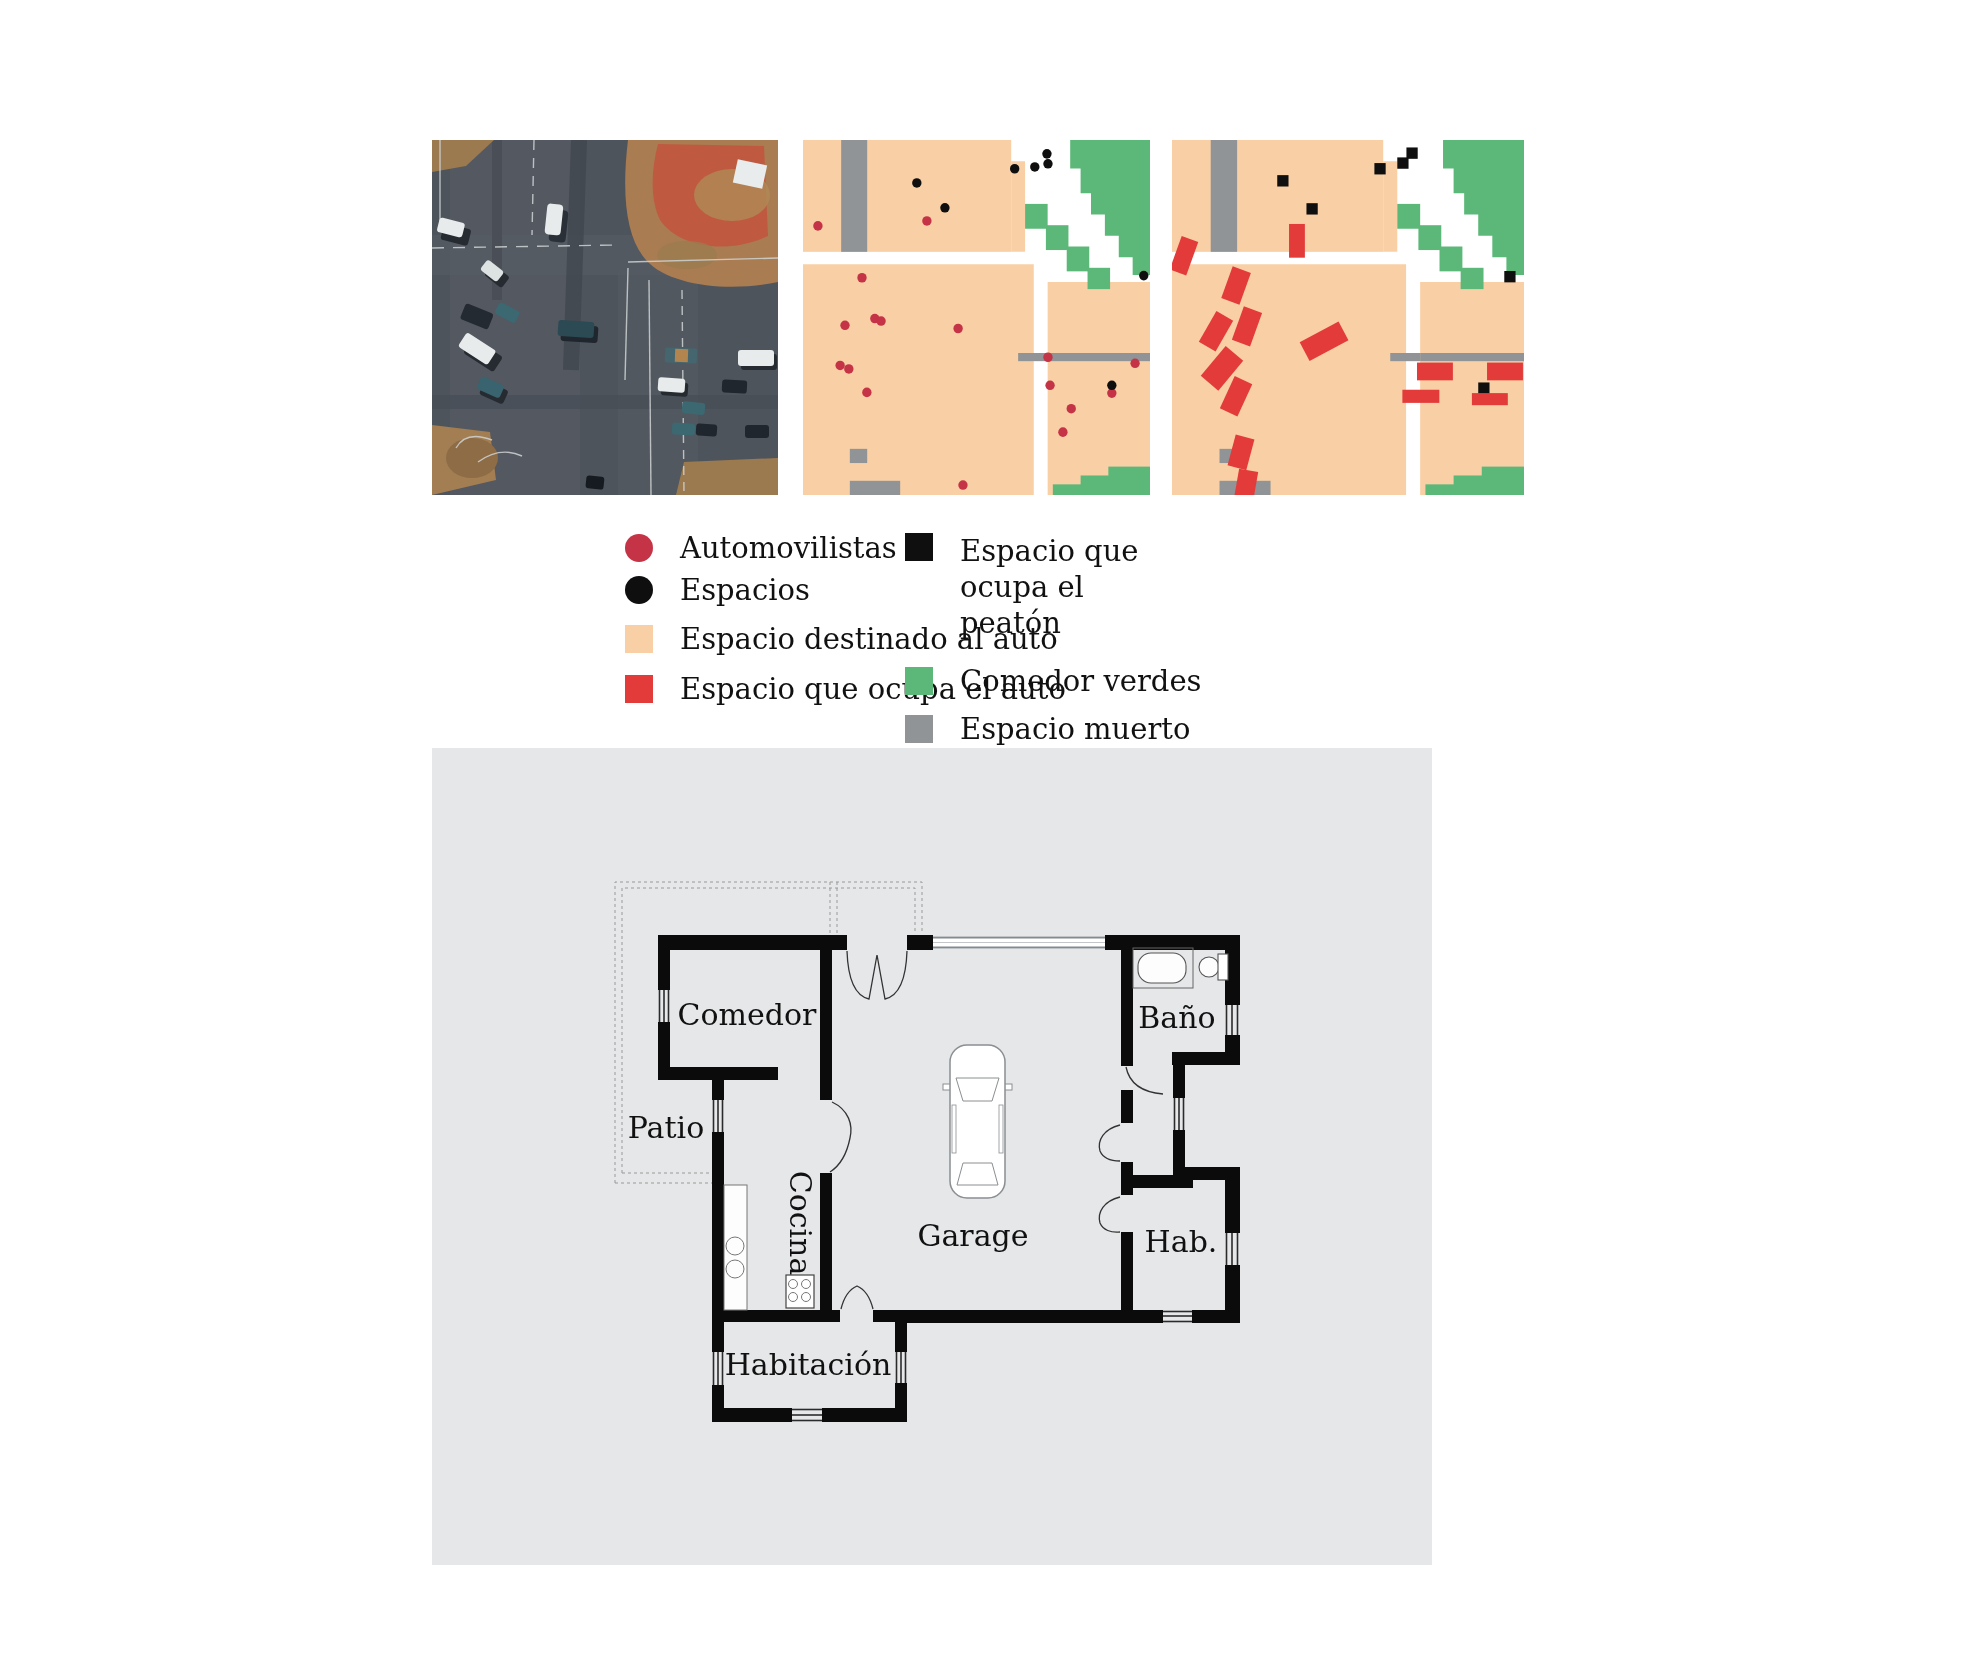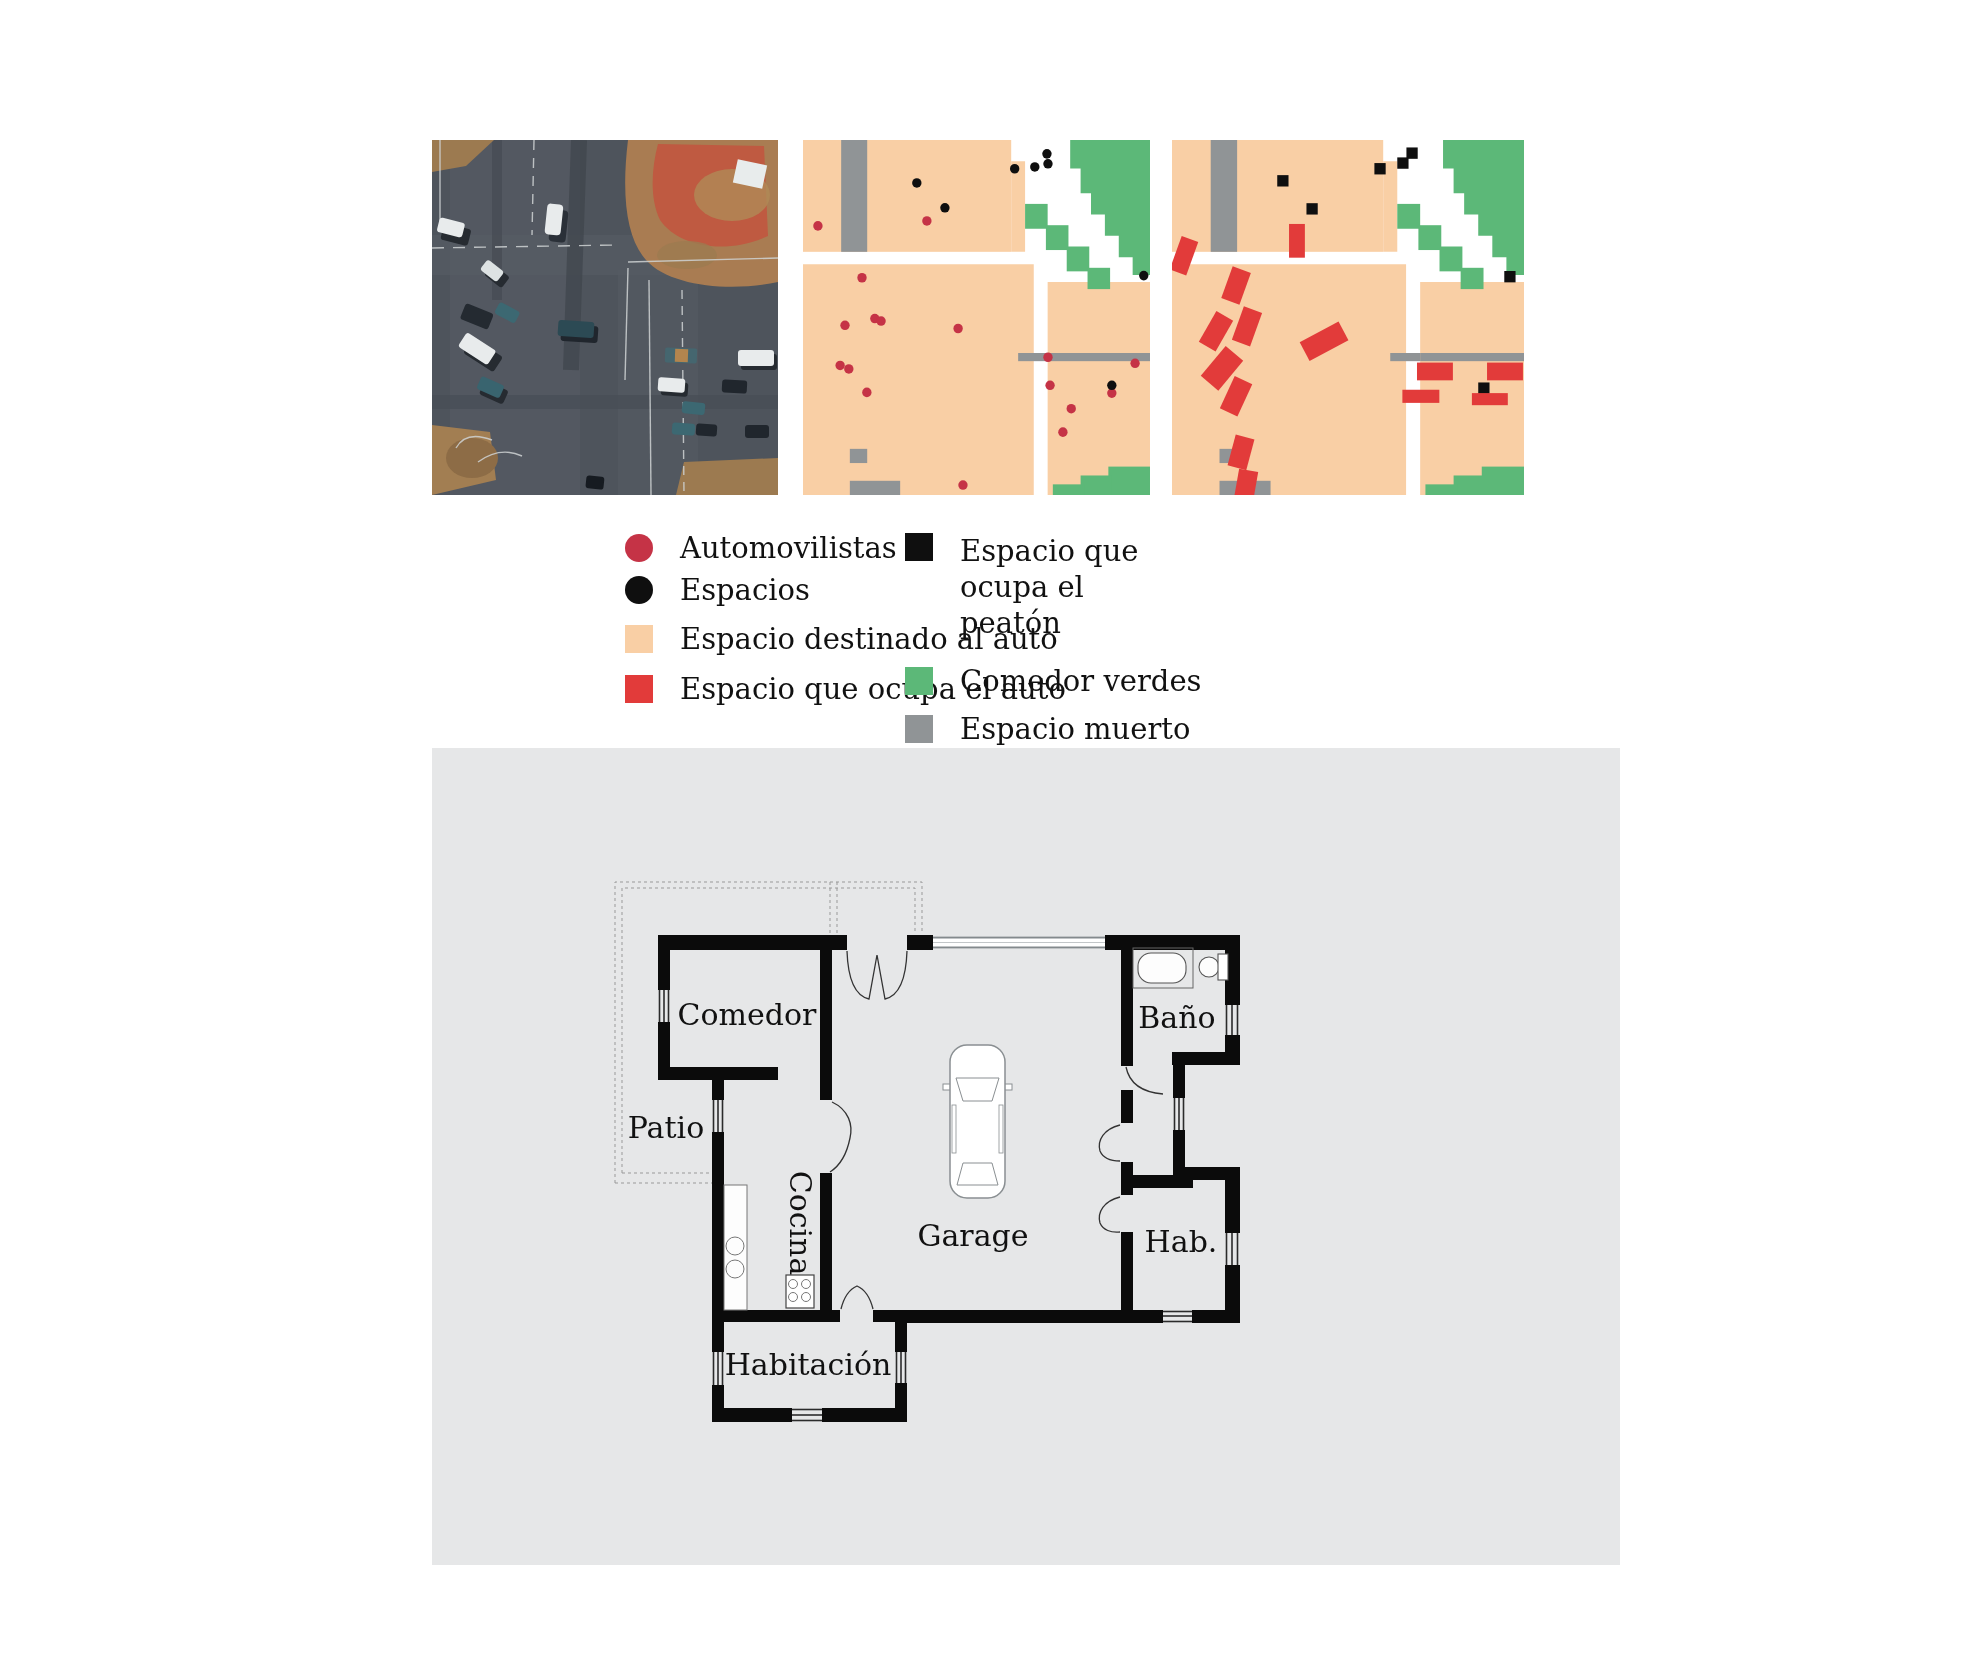--- a/index.html
+++ b/index.html
@@ -12,21 +12,21 @@
   #map2-panel{left:1172px;width:352px;background:#ffffff;}
   .legend-col{position:absolute;}
   #legend-left{left:625px;top:533px;}
   #legend-right{left:905px;top:533px;}
   .lrow{display:flex;align-items:center;}
   .lrow.top{align-items:flex-start;}
   .swatch{flex:0 0 auto;width:28px;height:28px;}
   .swatch.circle{border-radius:50%;}
   .ltext{margin-left:27px;font-size:29px;color:#111;white-space:nowrap;line-height:30px;}
   .ltext.wrap{white-space:normal;width:215px;line-height:36px;}
-  #plan-panel{position:absolute;left:432px;top:748px;width:1188px;height:817px;background:#e6e7e8;}
+  #plan-panel{position:absolute;left:432px;top:748px;width:1000px;height:817px;background:#e6e7e8;}
   #plan-panel svg{display:block;width:1093px;height:817px;}
   .wall{fill:#0b0b0b;}
   .winline{stroke:#2b2b2b;stroke-width:1.6;}
   .doorarc{stroke:#333;stroke-width:1.3;fill:none;}
   .dotted{stroke:#999;stroke-width:1;fill:none;stroke-dasharray:3,3;}
   .fixture{stroke:#555;stroke-width:1.1;fill:#fdfdfd;}
   .fixture-line{stroke:#777;stroke-width:1;fill:none;}
   .room-label{font-family:"DejaVu Serif","Liberation Serif",serif;font-size:30px;fill:#111;text-anchor:middle;}
 </style>
 </head>

